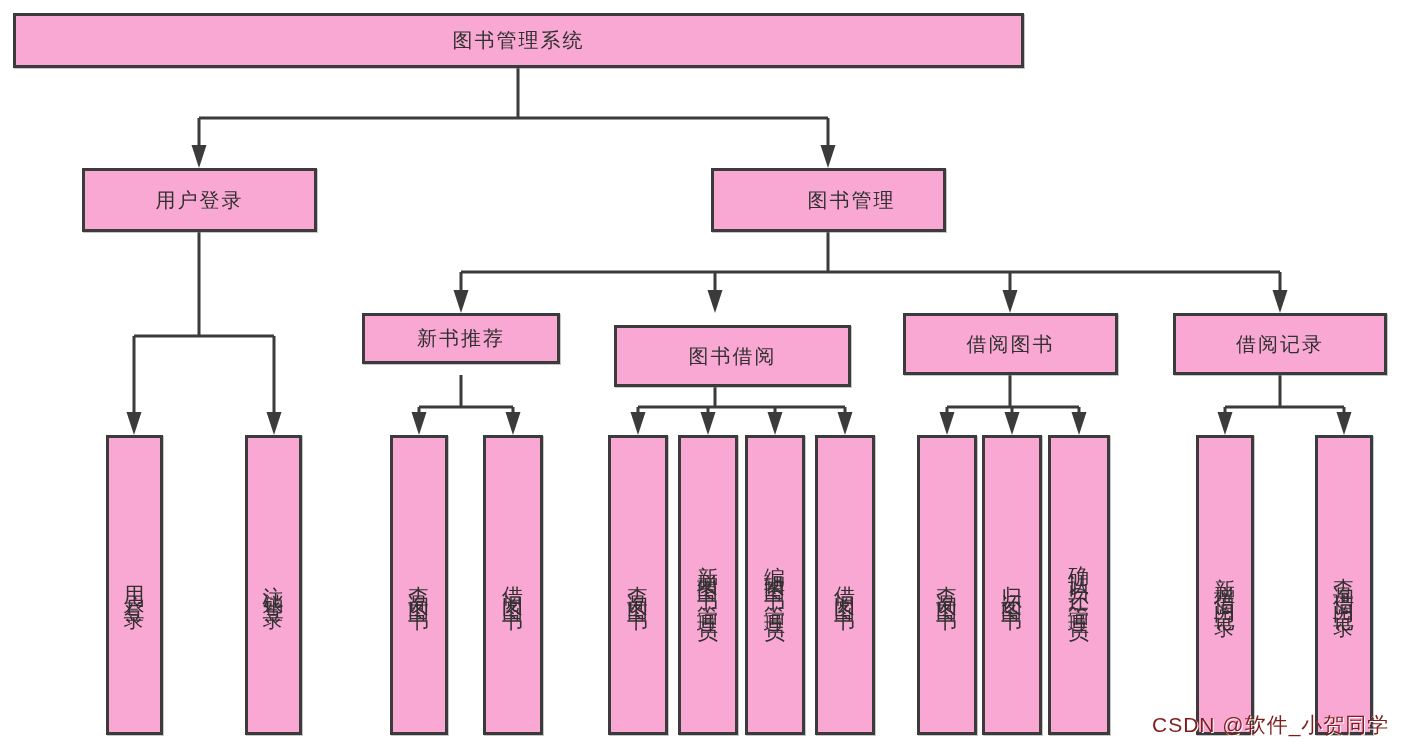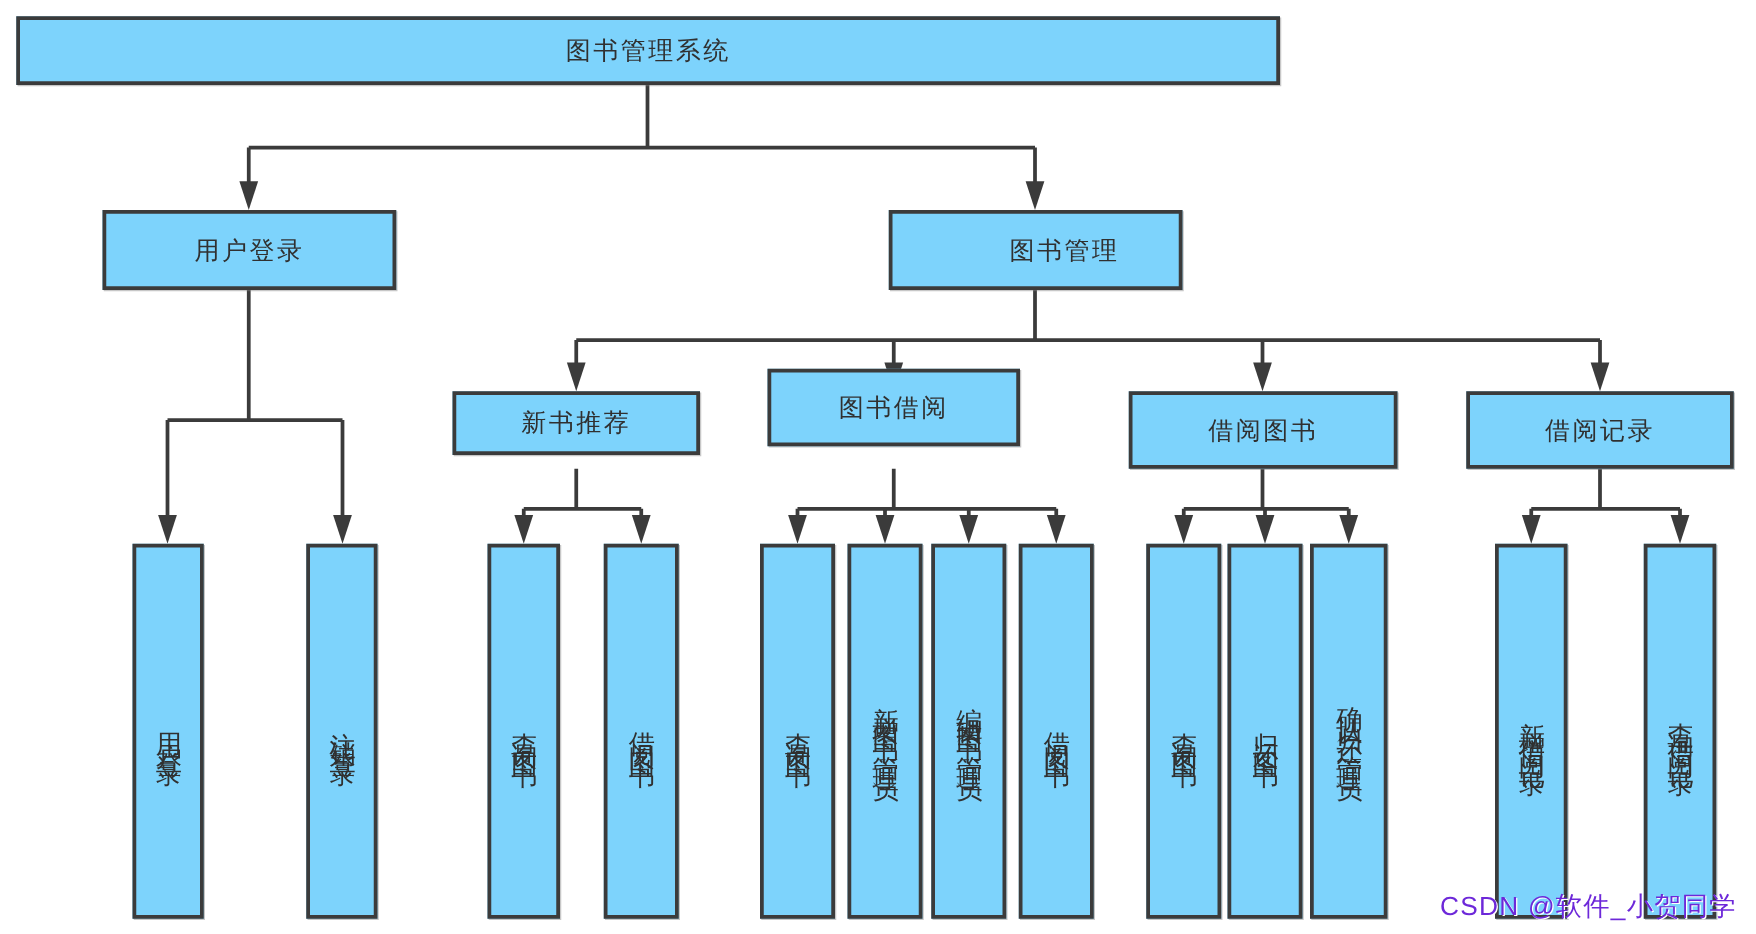--- a/index.html
+++ b/index.html
@@ -5,48 +5,48 @@
   html,body{margin:0;padding:0;}
   body{
     width:1405px;height:747px;background:#ffffff;position:relative;overflow:hidden;
     font-family:"Liberation Sans","DejaVu Sans",sans-serif;color:#303030;
   }
   .stage{position:absolute;inset:0;}
   .wires{position:absolute;left:0;top:0;z-index:1;}
   .wires path{stroke:#3b3b3b;stroke-width:3;fill:none;}
   .wires polygon{fill:#3b3b3b;stroke:none;}
   .node{
-    position:absolute;box-sizing:border-box;background:#7dd3fc;border:3px solid #3b3b3b;
+    position:absolute;box-sizing:border-box;background:#f9a8d4;border:3px solid #3b3b3b;
     display:flex;align-items:center;justify-content:center;z-index:2;
     font-size:20px;letter-spacing:2px;box-shadow:1px 1px 0 rgba(130,130,130,.45);
   }
   .leaf{font-size:21px;letter-spacing:0;}
   .leaf .vtext{
     writing-mode:vertical-rl;text-orientation:mixed;
     letter-spacing:8px;line-height:1;white-space:nowrap;
   }
   
   .n-root{left:13px;top:13px;width:1011px;height:55px;}
   .n-l2a{left:82px; top:168px;width:235px;height:64px;}
   .n-l2b{left:711px;top:168px;width:235px;height:64px;padding-left:46px;}
   .n-l3a{left:362px; top:313px;width:198px;height:51px;}
-  .n-l3b{left:614px; top:295px;width:202px;height:62px;}
+  .n-l3b{left:614px; top:325px;width:237px;height:62px;}
   .n-l3c{left:903px; top:313px;width:215px;height:62px;}
   .n-l3d{left:1173px;top:313px;width:214px;height:62px;}
   .f{top:435px;height:300px;}
   .f0{left:106px;width:57px;}  .f1{left:245px;width:57px;}
   .f2{left:390px;width:58px;}  .f3{left:483px;width:60px;}
   .f4{left:608px;width:60px;}  .f5{left:678px;width:60px;}
   .f6{left:745px;width:60px;}  .f7{left:815px;width:60px;}
   .f8{left:917px;width:60px;}  .f9{left:982px;width:60px;}
   .f10{left:1048px;width:62px;}.f11{left:1196px;width:58px;}
   .f12{left:1315px;width:58px;}
   .watermark{
     position:absolute;left:1152px;top:711px;z-index:5;font-size:21px;
-    color:#6d28d9;text-shadow:1px 1px 0 #ffffff;white-space:nowrap;letter-spacing:1px;
+    color:#7f1d1d;text-shadow:1px 1px 0 #ffffff;white-space:nowrap;letter-spacing:1px;
   }
 </style>
 </head>
 <body>
 
 <div class="stage">
 
   <svg class="wires" width="1405" height="747">
 
     <g>

